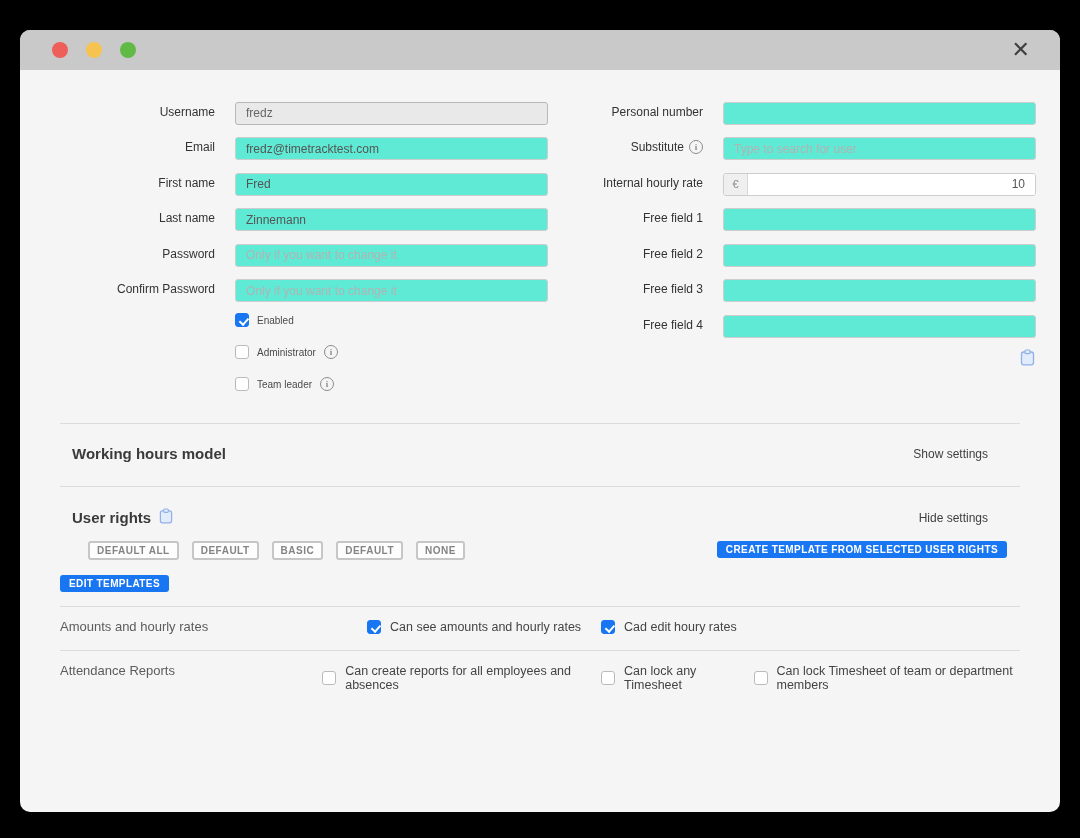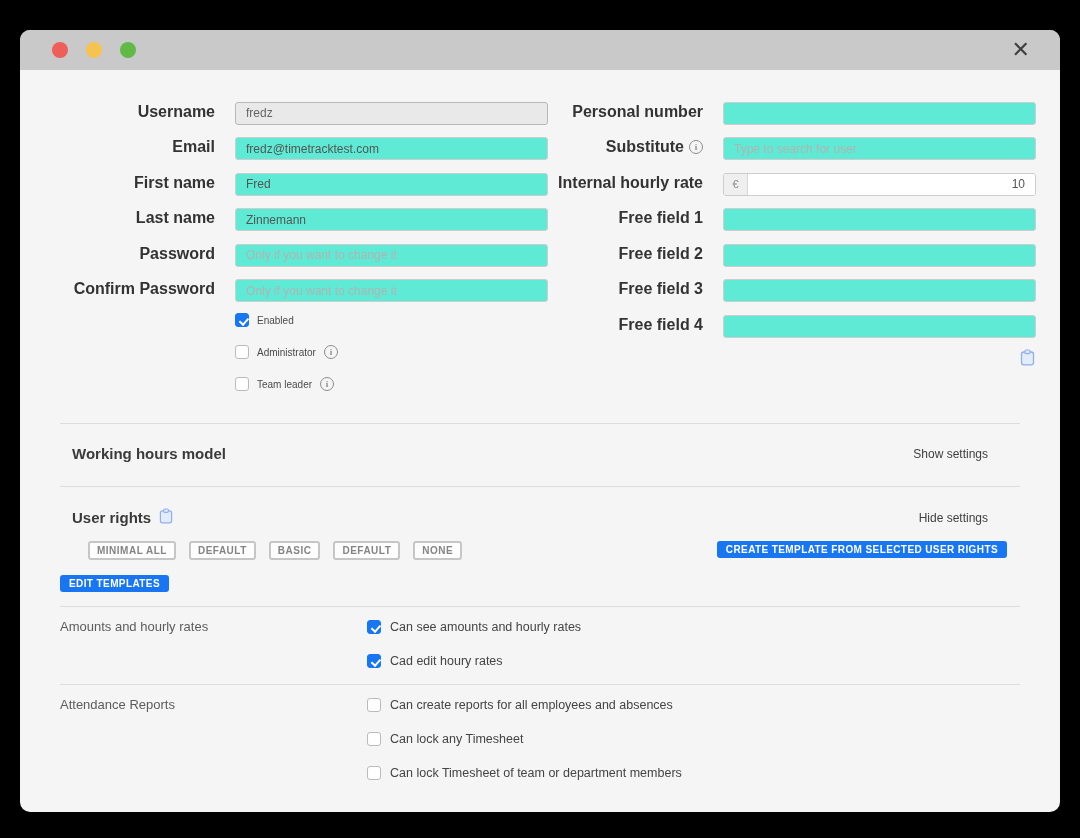--- a/index.html
+++ b/index.html
@@ -18,21 +18,21 @@
   .light.green { background:#61ba46; }
   .close-btn { margin-left:auto; margin-right:30px; font-size:22px; color:#3e3e3e;
                line-height:1; cursor:pointer; font-weight:400; }
 
   
   .body { padding:30px 40px 0 40px; }
 
   .form-area { display:flex; }
   .fcol { width:488px; }
   .frow { display:flex; align-items:center; margin-bottom:12.5px; height:23px; }
-  .flabel { width:155px; text-align:center; font-size:16px; font-weight:bold; color:#333;
+  .flabel { width:155px; text-align:center; font-size:12px; font-weight:normal; color:#333;
             padding-right:0; display:inline-flex; justify-content:flex-end; align-items:center; gap:5px; }
   .fctrl { margin-left:20px; width:313px; height:20px; }
   input.txt { width:100%; height:23px; border:1px solid #cdcdcd; border-radius:3px;
               background:#5eead4; font-family:"Liberation Sans",sans-serif; font-size:12px;
               color:#555; padding:0 10px; outline:none; }
   input.txt::placeholder { color:#b3b3b3; }
   input.txt:disabled, input.txt.disabled { background:#e9e9e9; border-color:#b8b8b8; color:#666; }
 
   .input-group { display:flex; width:100%; height:23px; border:1px solid #cdcdcd; border-radius:3px; background:#fff; overflow:hidden; }
   .addon { width:24px; background:#efefef; border-right:1px solid #d8d8d8; color:#8a8a8a;
@@ -76,21 +76,21 @@
                 font-size:10px; font-weight:bold; letter-spacing:0.5px; padding:2px 7px;
                 cursor:pointer; font-family:"Liberation Sans",sans-serif; }
   .blue-btn { background:#1976f2; border:none; border-radius:3px; color:#fff; font-size:10px;
               font-weight:bold; letter-spacing:0.4px; padding:3px 9px; cursor:pointer;
               font-family:"Liberation Sans",sans-serif; }
   .edit-row { display:flex; padding:15px 13px 14px 0; }
 
   
   .group { display:flex; padding:9px 0 16px 0; }
   .group-name { width:307px; font-size:13px; color:#5c5c5c; padding-top:3px; }
-  .group-items { display:flex; flex-direction:column; gap:20px; padding-top:4px; }
+  .group-items { display:flex; flex-direction:row; gap:20px; padding-top:4px; }
   .gitem { display:flex; align-items:center; gap:9px; }
   .gitem .glabel { font-size:12.5px; color:#444; }
 </style>
 </head>
 <body>
 
 <div class="stage">
   <div class="modal">
 
     <div class="titlebar">
@@ -215,21 +215,21 @@
               <rect x="1.5" y="3" width="12" height="12.8" rx="2.2" fill="#e3ecfb" stroke="#8fb0ea" stroke-width="1.3"></rect>
               <rect x="5" y="1" width="5" height="3.6" rx="1.2" fill="#e3ecfb" stroke="#8fb0ea" stroke-width="1.2"></rect>
             </svg>
           </span>
         </span>
         <a class="sec-link">Hide settings</a>
       </div>
 
       <div class="presets-row">
         <div class="preset-group">
-          <button class="preset-btn">MINIMAL ALL</button>
+          <button class="preset-btn">DEFAULT ALL</button>
           <button class="preset-btn">DEFAULT</button>
           <button class="preset-btn">BASIC</button>
           <button class="preset-btn">DEFAULT</button>
           <button class="preset-btn">NONE</button>
         </div>
         <button class="blue-btn">CREATE TEMPLATE FROM SELECTED USER RIGHTS</button>
       </div>
       <div class="edit-row">
         <button class="blue-btn">EDIT TEMPLATES</button>
       </div>

